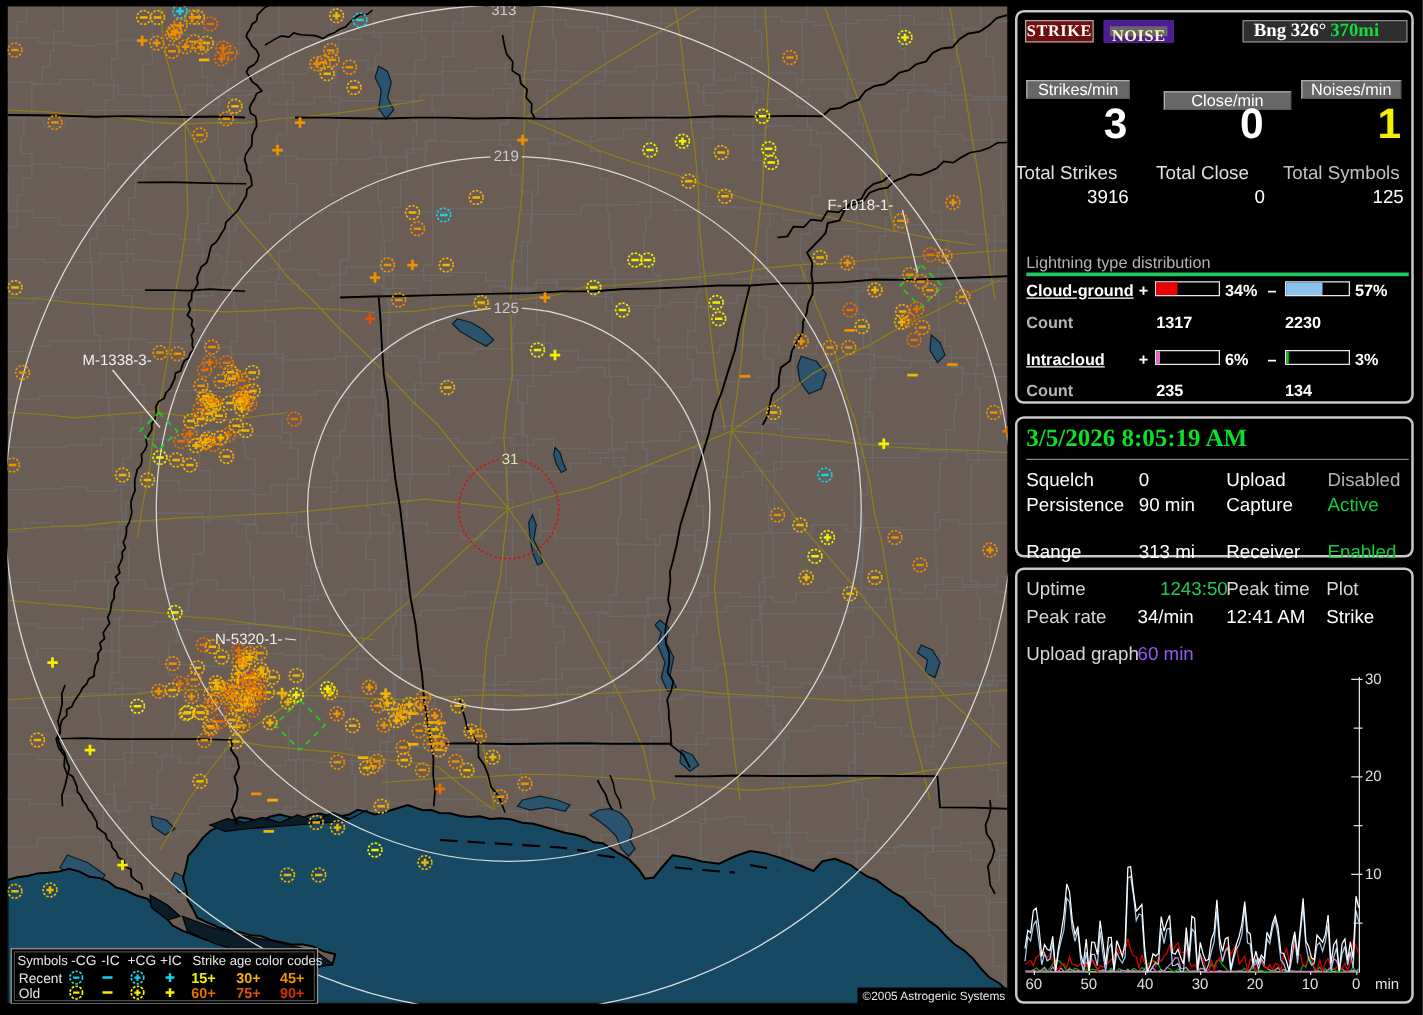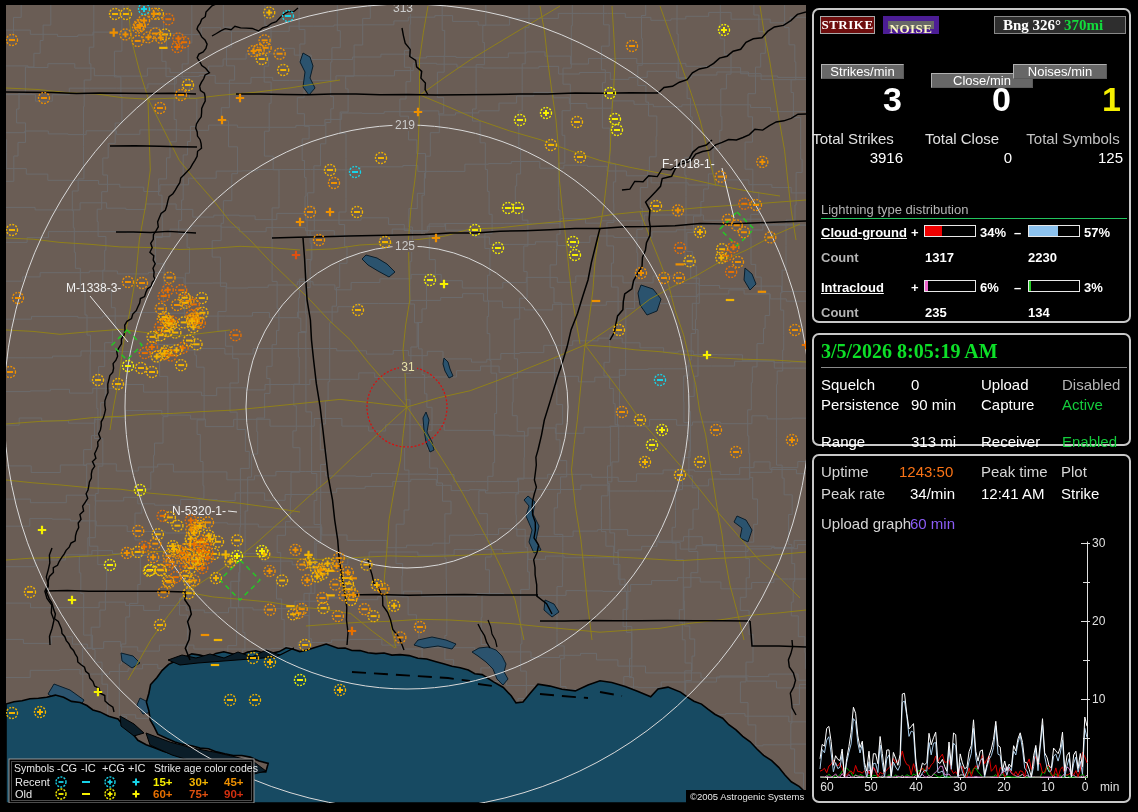--- a/index.html
+++ b/index.html
@@ -1467,34 +1467,34 @@
 <div class="panel" style="left:812px;top:8px;width:319px;height:315px"></div>
 <div class="panel" style="left:812px;top:333px;width:319px;height:113px"></div>
 <div class="panel" style="left:812px;top:454px;width:319px;height:349px"></div>
 
 <div class="btn" style="left:820px;top:16px;width:55px;height:18px;background:#6e0e0e;border:1px solid #a8a8a8;color:#fff">STRIKE</div>
 <div class="btn" style="left:883px;top:16px;width:56px;height:18px;background:#686868;border:5px solid #4c1d95;color:#fef9c3">NOISE</div>
 <div class="bngbox" style="left:994px;top:16px;width:132px;height:18px"><span style="color:#fff">Bng 326°</span><span style="color:#12dc3c;margin-left:3px">370mi</span></div>
 
 <div class="slab" style="left:821px;top:64px;width:83px">Strikes/min</div>
 <div class="slab" style="left:931px;top:73px;width:102px">Close/min</div>
-<div class="slab" style="left:1013px;top:64px;width:94px">Noises/min</div>
+<div class="slab" style="left:1041px;top:64px;width:80px">Noises/min</div>
 
 <div class="bignum" style="left:802px;top:80px;width:100px;color:#fff">3</div>
 <div class="bignum" style="left:911px;top:80px;width:100px;color:#fff">0</div>
 <div class="bignum" style="left:1021px;top:80px;width:100px;color:#f5ef00">1</div>
 
 <div class="tlab" style="left:803px;top:130px;width:100px">Total Strikes</div>
 <div class="tlab" style="left:912px;top:130px;width:100px">Total Close</div>
 <div class="tlab" style="left:1023px;top:130px;width:100px;color:#c2c2c2">Total Symbols</div>
 <div class="tnum" style="left:803px;top:149px;width:100px">3916</div>
 <div class="tnum" style="left:912px;top:149px;width:100px">0</div>
 <div class="tnum" style="left:1023px;top:149px;width:100px">125</div>
 
-<div style="position:absolute;left:821px;top:202px;width:306px;font:13px 'Liberation Sans';color:#b4b4b4;border-bottom:1px solid #22c55e;padding-bottom:1px">Lightning type distribution</div>
+<div style="position:absolute;left:821px;top:202px;width:306px;font:13px 'Liberation Sans';color:#b4b4b4;border-bottom:3px solid #22c55e;padding-bottom:1px">Lightning type distribution</div>
 
 <div class="drow" style="top:225px">
     <span class="dname">Cloud-ground</span>
     <span class="dsign" style="left:90px">+</span>
 <span class="dbar" style="left:103px">
       <i style="width:34%;background:#ee0000"></i>
     </span>
 <span class="dpct" style="left:159px">34%</span>
     <span class="dsign" style="left:193px">–</span>
 <span class="dbar" style="left:207px">
@@ -1543,21 +1543,21 @@
   </div>
 <div class="irow" style="top:433px">
     <span style="left:0">Range</span>
     <span style="left:90px">313 mi</span>
     <span style="left:160px">Receiver</span>
     <span style="left:241px;color:#14cc3c">Enabled</span>
   </div>
 
 <div class="irow2" style="top:463px">
     <span style="left:0">Uptime</span>
-    <span style="left:78px;color:#f97316">1243:50</span>
+    <span style="left:107px;color:#22c55e">1243:50</span>
     <span style="left:160px">Peak time</span>
     <span style="left:240px">Plot</span>
   </div>
 <div class="irow2" style="top:485px">
     <span style="left:0">Peak rate</span>
     <span style="left:89px;color:#fff">34/min</span>
     <span style="left:160px;color:#fff">12:41 AM</span>
     <span style="left:240px;color:#fff">Strike</span>
   </div>
 <div class="irow2" style="top:515px">

